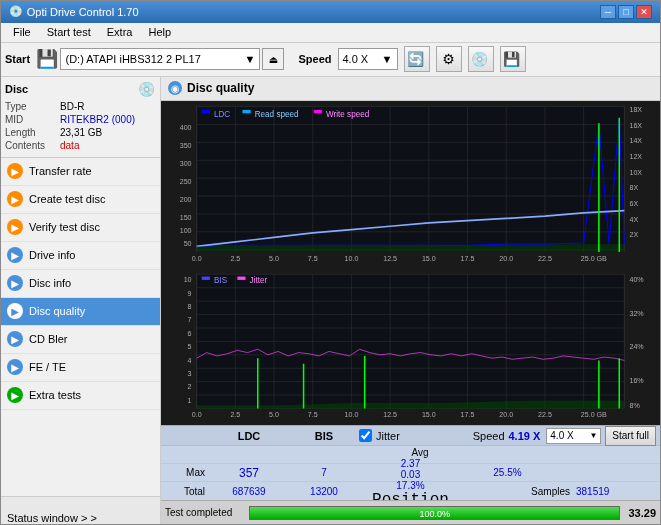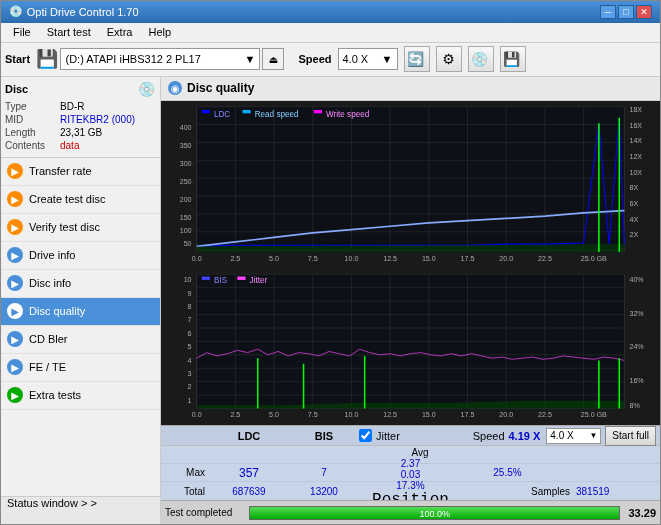--- a/index.html
+++ b/index.html
@@ -42,21 +42,21 @@
     
     .sidebar-menu { display: flex; flex-direction: column; flex: 1; }
     .sidebar-item { display: flex; align-items: center; height: 28px; padding: 0 6px; cursor: pointer; font-size: 11px; gap: 6px; border-bottom: 1px solid #e0e0e0; }
     .sidebar-item.active { background: #4a90d9; color: white; }
     .sidebar-item-icon { width: 16px; height: 16px; border-radius: 50%; display: flex; align-items: center; justify-content: center; font-size: 10px; flex-shrink: 0; }
     .sidebar-item-icon.orange { background: #ff8c00; color: white; }
     .sidebar-item-icon.blue { background: #4a90d9; color: white; }
     .sidebar-item-icon.green { background: #00aa00; color: white; }
     .sidebar-item-icon.active-white { background: white; color: #4a90d9; }
     
-    .status-bar-side { height: 28px; border-top: 1px solid #ccc; display: flex; align-items: flex-start; padding: 0 6px; background: #e8e8e8; cursor: pointer; font-size: 11px; }
+    .status-bar-side { height: 28px; border-top: 1px solid #ccc; display: flex; align-items: flex-end; padding: 0 6px; background: #e8e8e8; cursor: pointer; font-size: 11px; }
     
     .disc-quality-header { background: #e8e8e8; border-bottom: 1px solid #ccc; height: 24px; display: flex; align-items: center; padding: 0 6px; gap: 4px; }
     .disc-quality-title { font-weight: bold; font-size: 12px; }
     
     .bottom-bar { background: #d0d0d0; height: 24px; display: flex; align-items: center; border-top: 1px solid #aaa; padding: 0 4px; gap: 4px; }
     
     .full-content { flex: 1; display: flex; flex-direction: column; }
     
     .btn-start { background: linear-gradient(to bottom, #f0f0f0, #d8d8d8); border: 1px solid #888; font-size: 10px; padding: 2px 6px; cursor: pointer; height: 20px; }
   </style>

